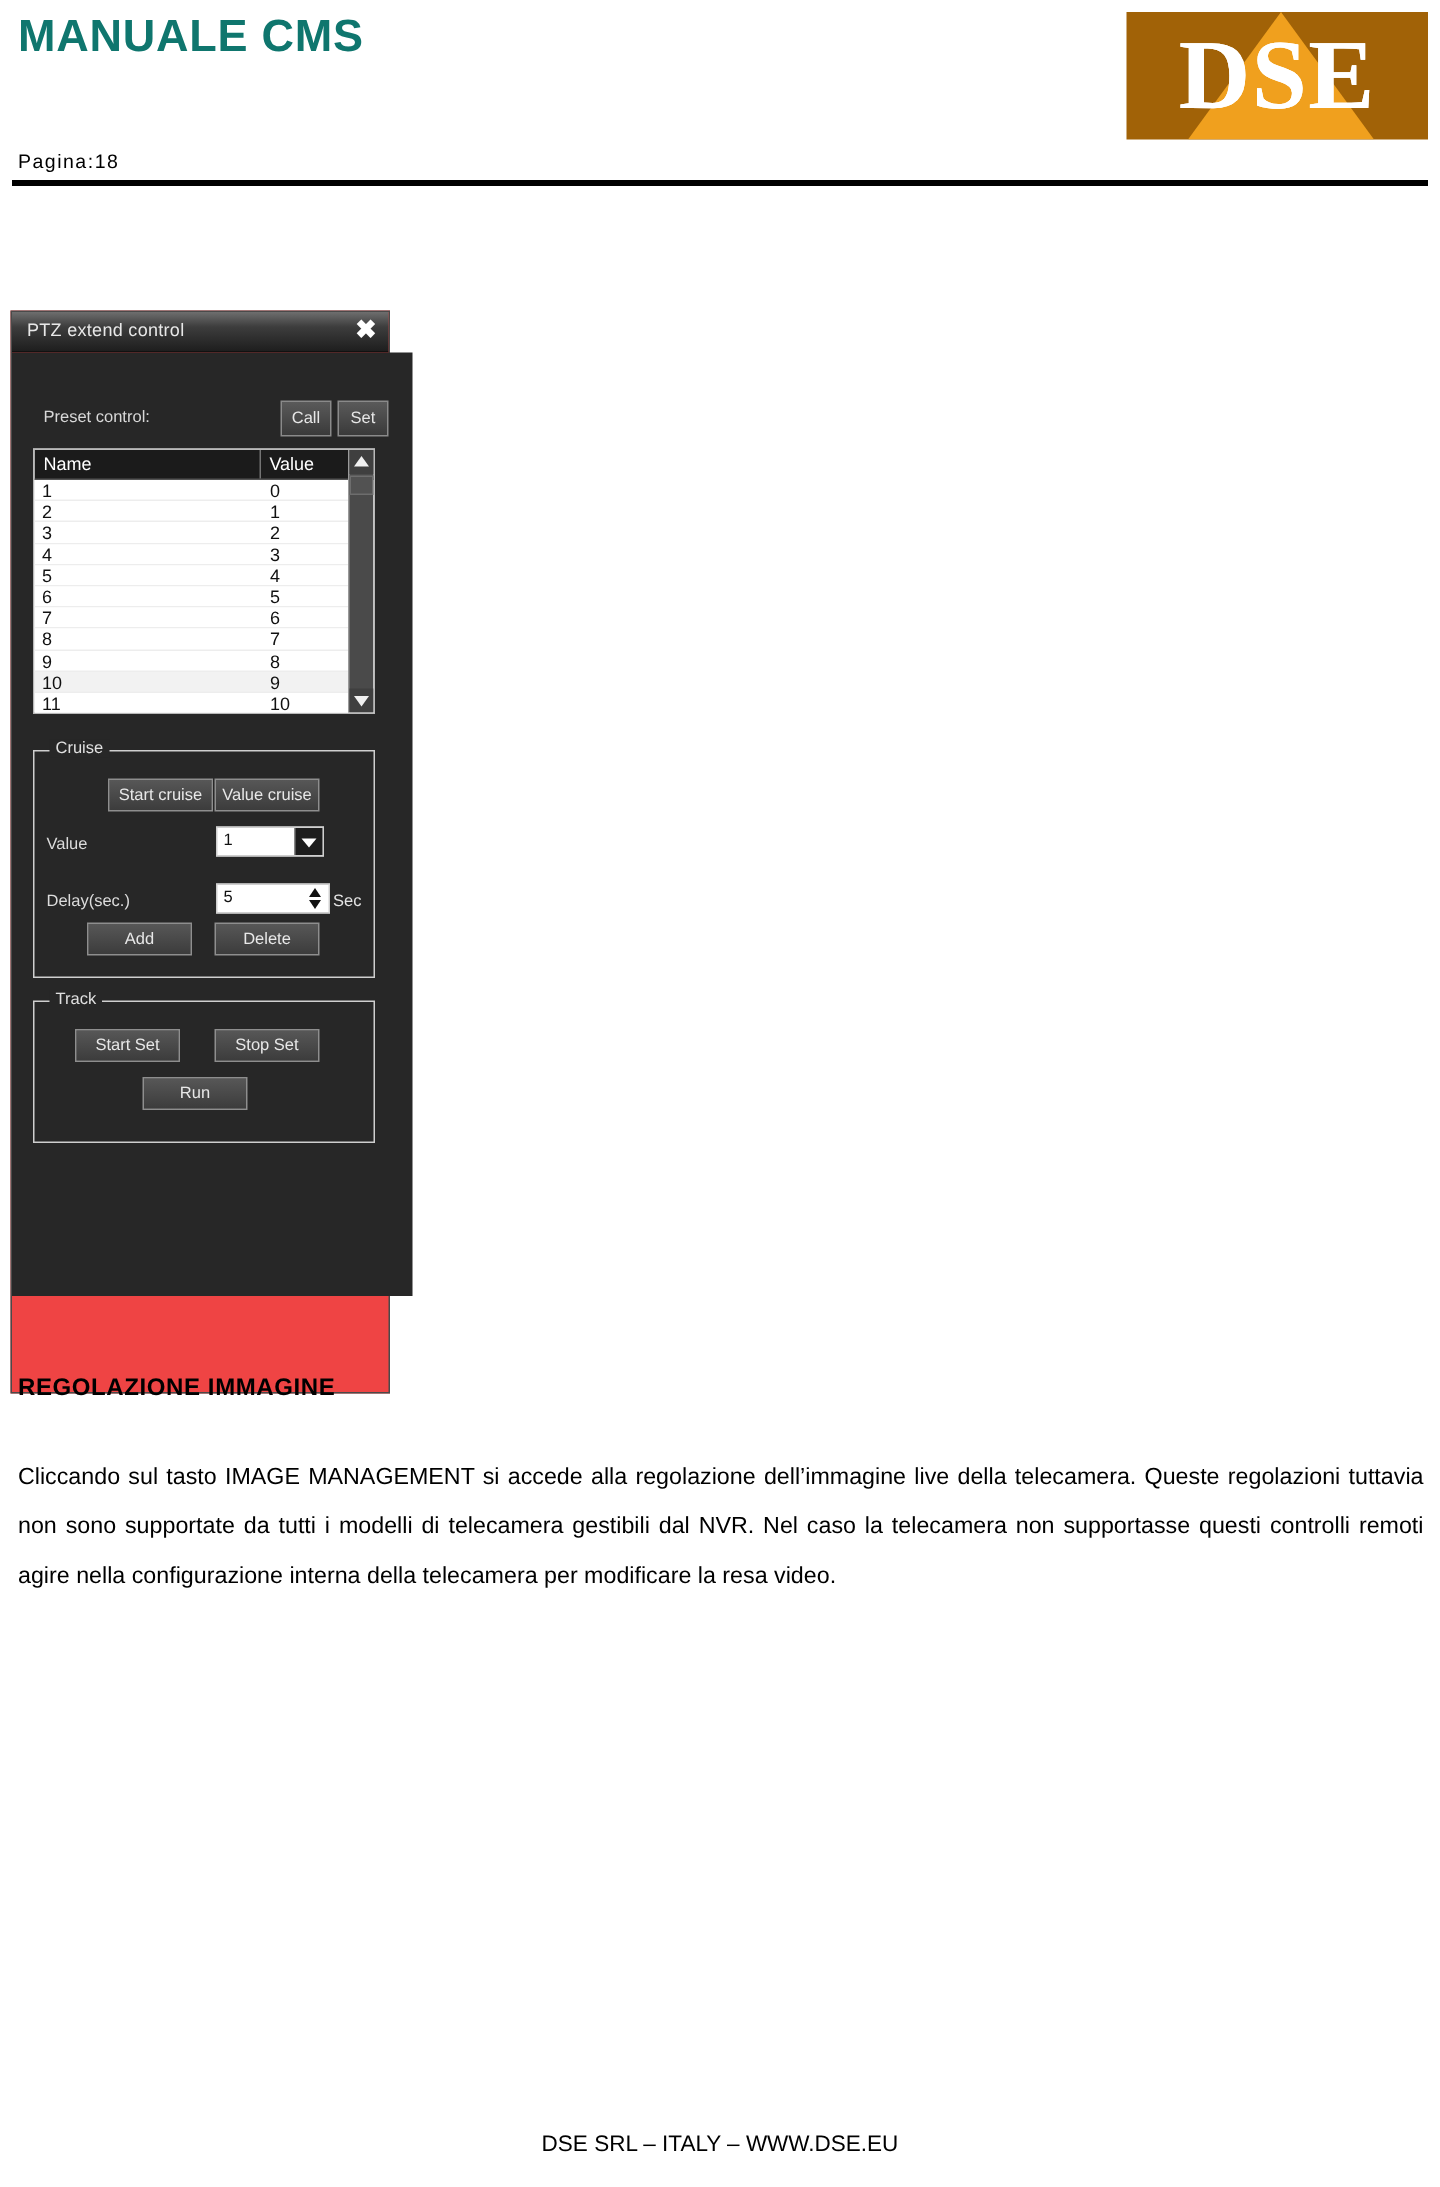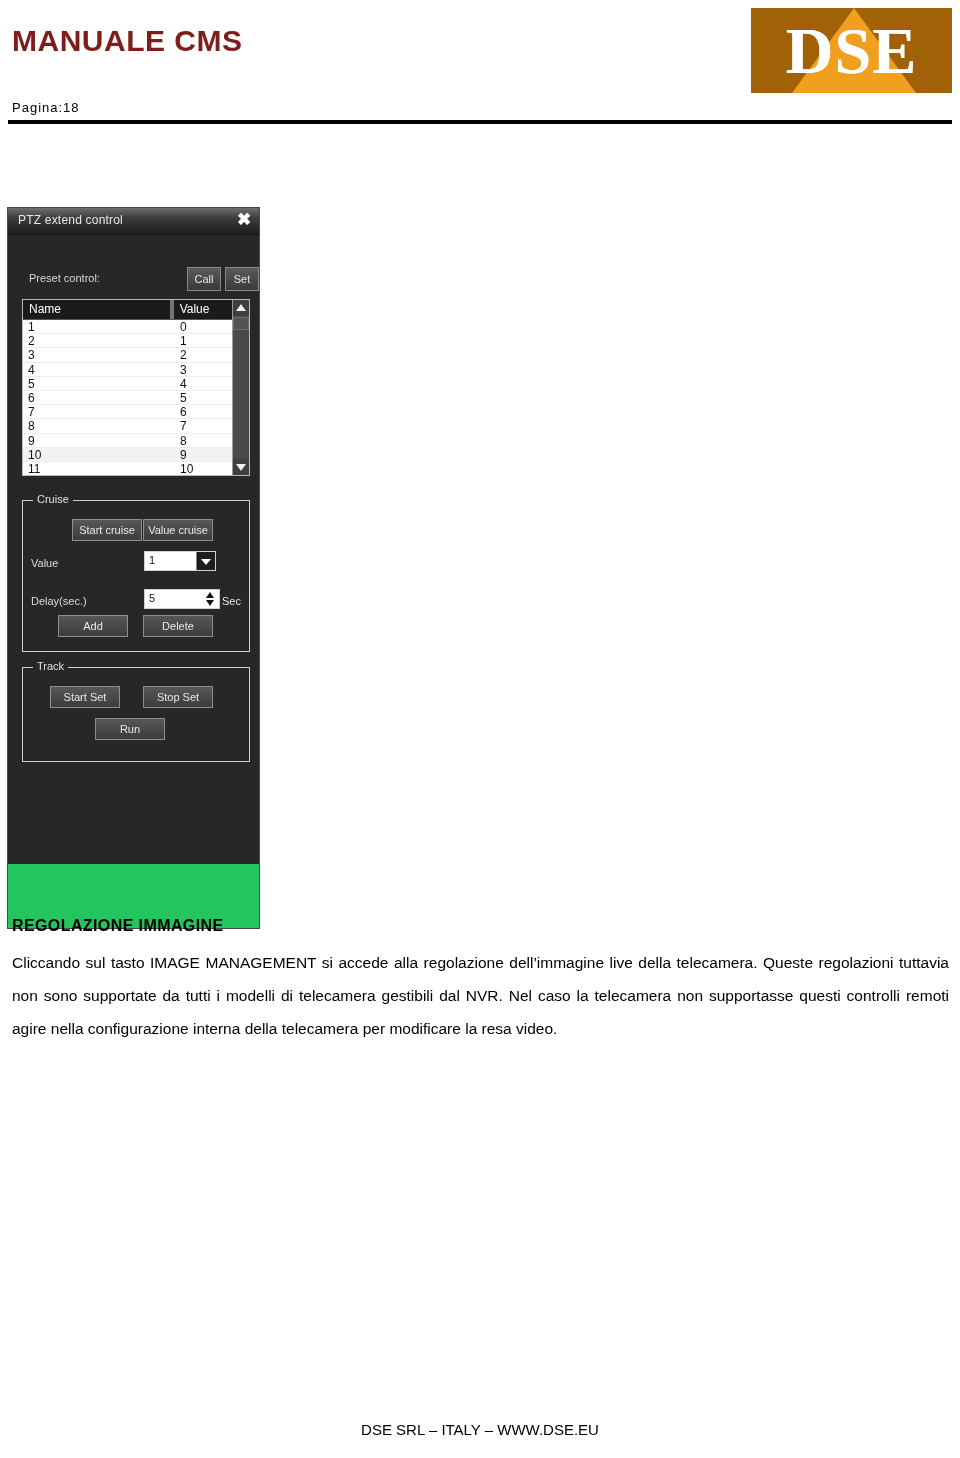--- a/index.html
+++ b/index.html
@@ -18,25 +18,25 @@
 
   
   #doc-header {
     position: absolute;
     left: 0; top: 0;
     width: 960px;
     height: 128px;
   }
   #manual-title {
     position: absolute;
-    left: 12px; top: 24px;
+    left: 12px; top: 8px;
     font-size: 30px;
     font-weight: bold;
     letter-spacing: 0.5px;
-    color: #7f1d1d;
+    color: #0f766e;
     white-space: nowrap;
     text-align: center;
   }
   #manual-subtitle {
     position: absolute;
     left: 12px; top: 50px;
     font-size: 21px;
     font-weight: normal;
     letter-spacing: 0.6px;
     color: #7B1E22;
@@ -88,21 +88,21 @@
     line-height: 1;
     text-shadow: 0 0 0 #fff;
   }
 
   
   #ptz-panel {
     position: absolute;
     left: 7px; top: 207px;
     width: 253px;
     height: 722px;
-    background: #22c55e;
+    background: #ef4444;
     border: 1px solid #4a4a4a;
     box-sizing: border-box;
   }
   #ptz-titlebar {
     position: absolute;
     left: 0; top: 0;
     width: 100%;
     height: 26px;
     background: linear-gradient(to bottom, #6e6e6e 0%, #3d3d3d 38%, #1e1e1e 100%);
     border-bottom: 1px solid #111;
@@ -126,20 +126,21 @@
     text-align: center;
     cursor: pointer;
   }
 
   #ptz-body {
     position: absolute;
     left: 0; top: 27px;
     width: 100%;
     height: 629px;
     background: #272727;
+    padding-left: 16px;
   }
 
   
   #preset-row {
     position: absolute;
     left: 13px; top: 32px;
     width: 228px;
     height: 24px;
   }
   #preset-label {
@@ -182,21 +183,21 @@
     background: #1b1b1b;
     border-bottom: 1px solid #555;
   }
   #preset-thead .th {
     font-size: 12px;
     color: #ffffff;
     line-height: 19px;
     padding-left: 6px;
     box-sizing: border-box;
   }
-  #preset-thead .th.name  { width: 152px; border-right: 4px solid #737373; }
+  #preset-thead .th.name  { width: 152px; border-right: 1px solid #737373; }
   #preset-thead .th.value { width: 58px; }
   #preset-thead .th.corner{ width: 18px; }
 
   #preset-rows {
     position: relative;
     height: 156px;
     background: #fff;
   }
   .prow {
     display: flex;
@@ -370,21 +371,21 @@
   #section-heading {
     position: absolute;
     left: 12px; top: 917px;
     font-size: 16px;
     font-weight: bold;
     letter-spacing: 0.4px;
     white-space: nowrap;
   }
   #body-copy {
     position: absolute;
-    left: 12px; top: 946px;
+    left: 12px; top: 968px;
     width: 937px;
     font-size: 15.5px;
     line-height: 33px;
     text-align: justify;
     color: #000;
   }
 
   
   #doc-footer {
     position: absolute;

